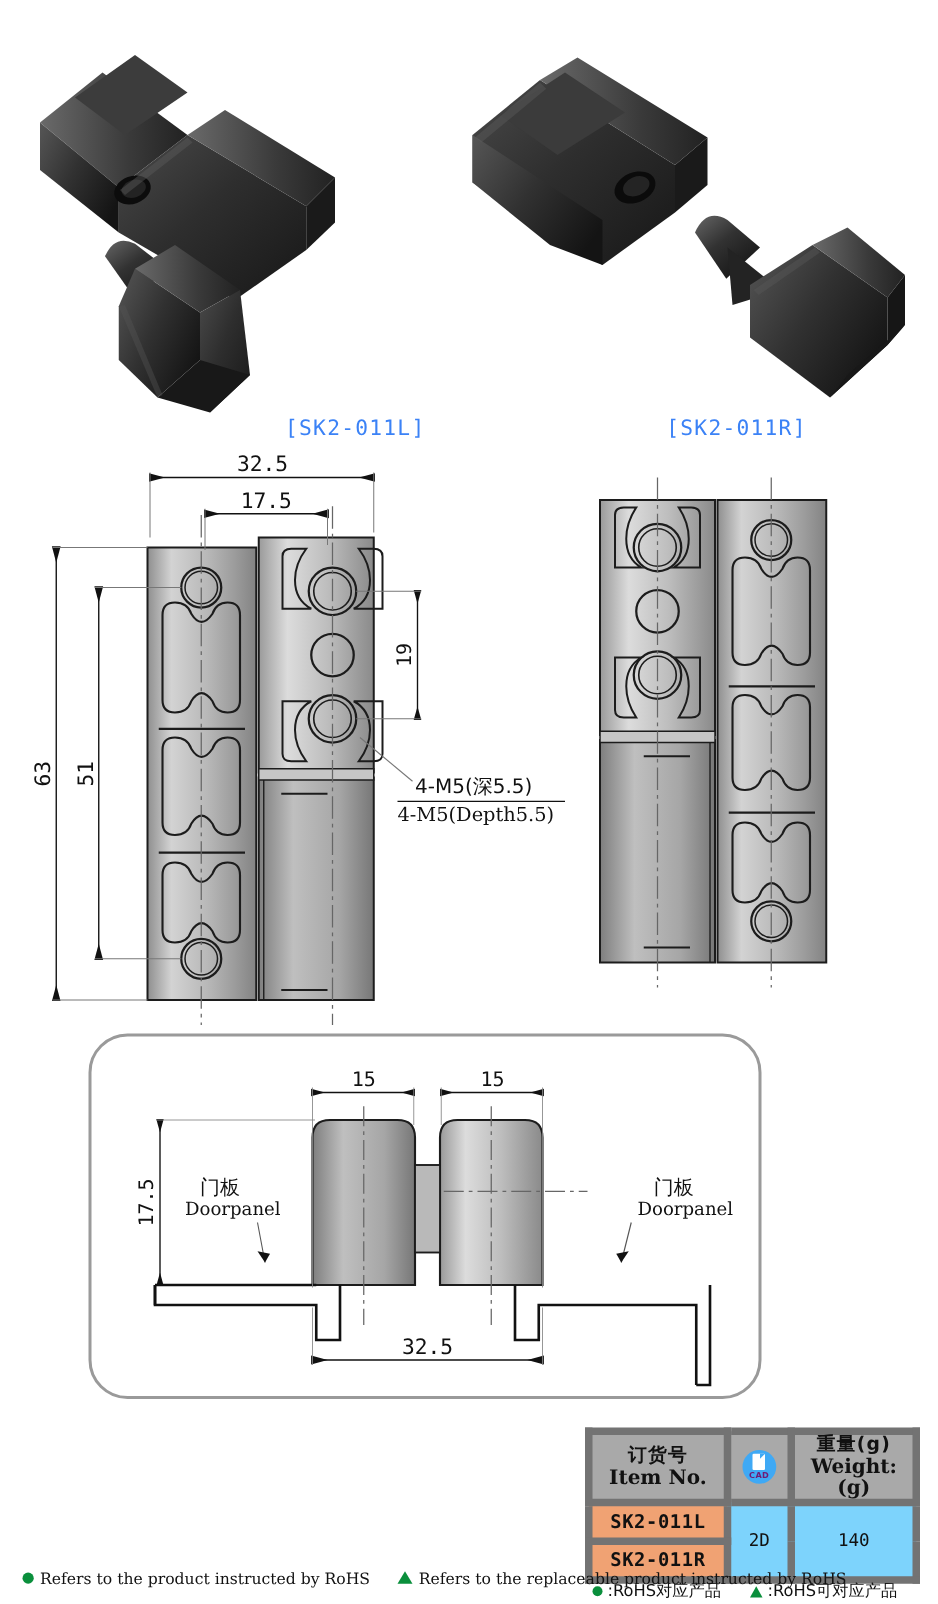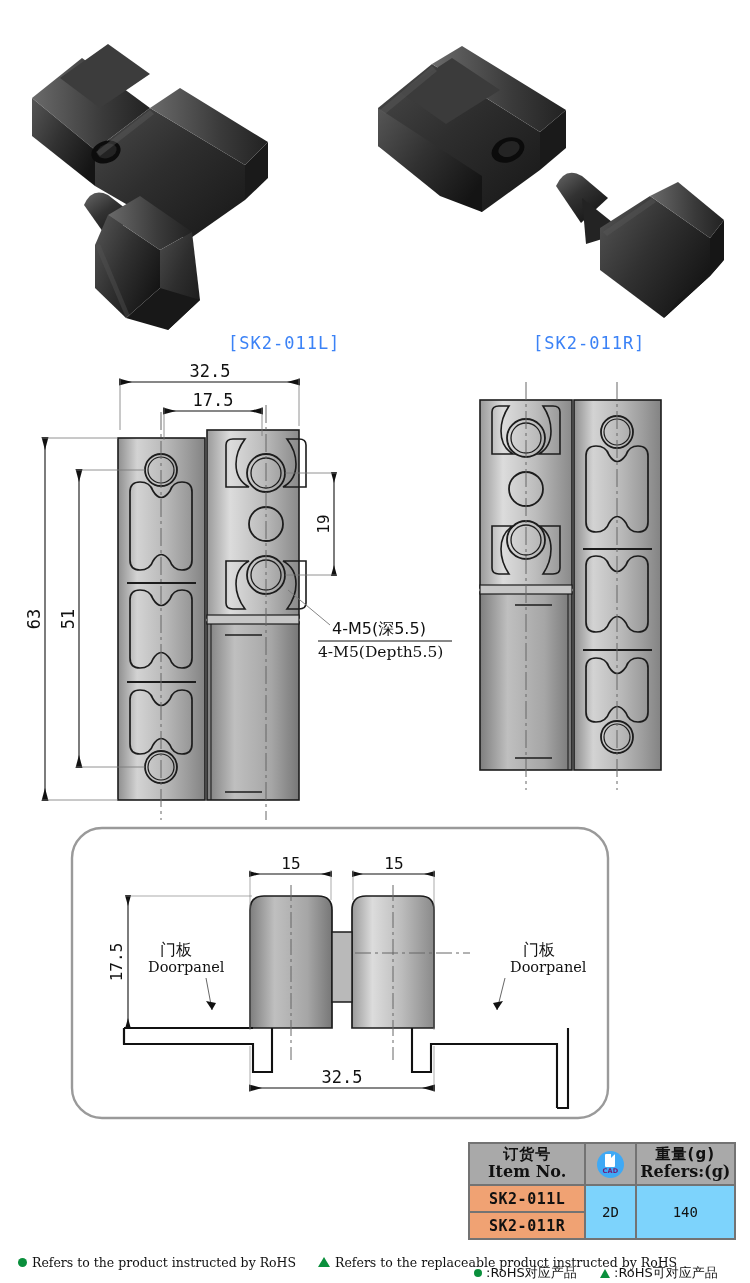--- a/index.html
+++ b/index.html
@@ -25,21 +25,21 @@
   
   .svg-layer{position:absolute;left:0;top:0;width:750px;height:1283px;}
 
   
   .spec-table{
     position:absolute;left:468px;top:1142px;
     width:268px;border-collapse:collapse;
     font-family:"DejaVu Sans Mono","Liberation Mono",monospace;
   }
   .spec-table td,.spec-table th{
-    border:2px solid #737373;
+    border:6px solid #737373;
     text-align:center;vertical-align:middle;
     padding:0;
   }
   .th-cell{background:#a9a9a9;height:40px;}
   .th-cn{font-family:"DejaVu Sans","Liberation Sans",sans-serif;font-size:15px;font-weight:bold;color:#111;line-height:1.05;letter-spacing:1px;}
   .th-en{font-family:"DejaVu Serif","Liberation Serif",serif;font-size:16px;color:#111;line-height:1.1;}
   .code-cell{background:#f0a273;height:25px;font-size:15px;color:#111;letter-spacing:0.5px;font-weight:bold;}
   .plain-cell{background:#7dd3fc;font-size:14px;color:#111;}
   .cad-head{background:#a9a9a9;width:50px;}
   .cad-badge{
@@ -379,21 +379,21 @@
         <div class="th-en">Item No.</div>
       </th>
       <th class="th-cell cad-head">
         <span class="cad-badge">
           <span class="cad-doc"></span>
           <span class="cad-text">CAD</span>
         </span>
       </th>
       <th class="th-cell" style="width:100px">
         <div class="th-cn">重量(g)</div>
-        <div class="th-en">Refers:(g)</div>
+        <div class="th-en">Weight:(g)</div>
       </th>
     </tr>
     <tr>
       <td class="code-cell">SK2-011L</td>
       <td class="plain-cell" rowspan="2">2D</td>
       <td class="plain-cell" rowspan="2">140</td>
     </tr>
     <tr>
       <td class="code-cell">SK2-011R</td>
     </tr>

